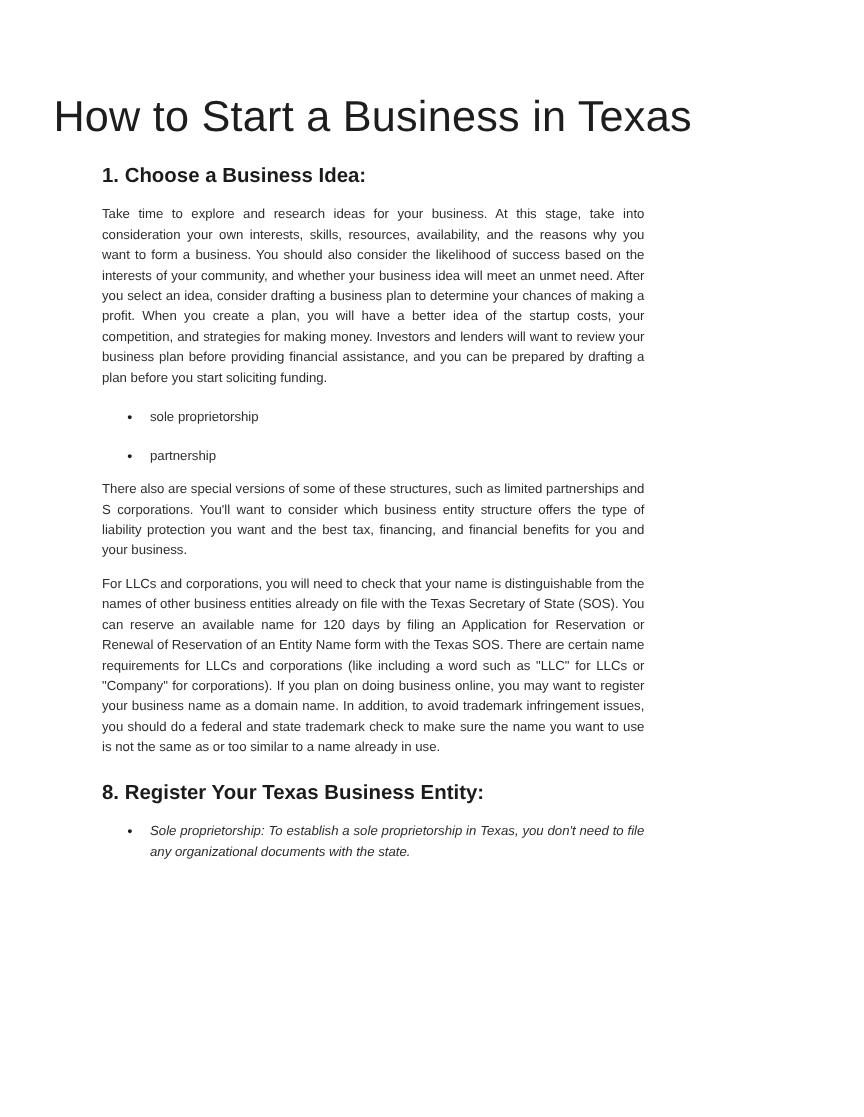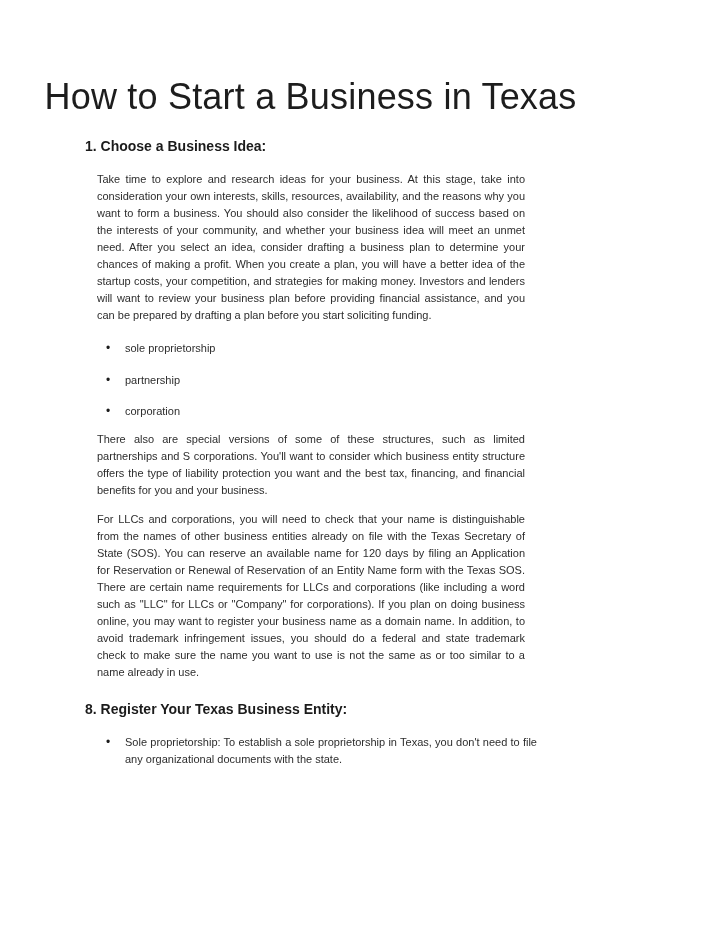--- a/index.html
+++ b/index.html
@@ -26,69 +26,68 @@
     color: #1d1d1d;
     letter-spacing: 0.2px;
   }
   .content {
     margin: 0 84px 0 85px;
     color: #2d2d2d;
     font-size: 11px;
     line-height: 17px;
   }
   .content h2 {
-    font-size: 14px;
+    font-size: 17px;
     line-height: 17px;
     font-weight: 700;
     color: #1b1b1b;
     margin: 0;
   }
   .content p {
-    margin: 12px;
+    margin: 0;
     text-align: justify;
   }
   ul.bullets {
     margin: 0;
     padding: 0;
     list-style: none;
   }
   ul.bullets li {
     position: relative;
     margin: 0 0 14.5px 40px;
   }
   ul.bullets li:last-child { margin-bottom: 0; }
   ul.bullets li::before {
     content: "\2022";
     position: absolute;
     left: -19px;
     top: 0;
     font-size: 12px;
     color: #1b1b1b;
   }
-  ul.bullets.justified li { text-align: justify; }
+  ul.bullets.justified li { text-align: justify; font-style: italic; }
   .mt-20 { margin-top: 20px !important; }
   .mt-16 { margin-top: 16px !important; }
   .mt-15 { margin-top: 15px !important; }
   .mt-11 { margin-top: 11px !important; }
 </style>
 </head>
 <body>
 
 <div class="doc">
   <h1 class="title">How to Start a Business in Texas</h1>
 
   <div class="content">
 
     <h2 class="mt-20">1. Choose a Business Idea:</h2>
     <p class="mt-16">Take time to explore and research ideas for your business. At this stage, take into consideration your own interests, skills, resources, availability, and the reasons why you want to form a business. You should also consider the likelihood of success based on the interests of your community, and whether your business idea will meet an unmet need. After you select an idea, consider drafting a business plan to determine your chances of making a profit. When you create a plan, you will have a better idea of the startup costs, your competition, and strategies for making money. Investors and lenders will want to review your business plan before providing financial assistance, and you can be prepared by drafting a plan before you start soliciting funding.</p>
 
     <ul class="bullets mt-16">
       <li>sole proprietorship</li>
       <li>partnership</li>
-      <li>corporation</li>
     </ul>
     <p class="mt-11">There also are special versions of some of these structures, such as limited partnerships and S corporations. You'll want to consider which business entity structure offers the type of liability protection you want and the best tax, financing, and financial benefits for you and your business.</p>
 
     <p class="mt-11">For LLCs and corporations, you will need to check that your name is distinguishable from the names of other business entities already on file with the Texas Secretary of State (SOS).  You can reserve an available name for 120 days by filing an Application for Reservation or Renewal of Reservation of an Entity Name form with the Texas SOS. There are certain name requirements for LLCs and corporations (like including a word such as "LLC" for LLCs or "Company" for corporations).  If you plan on doing business online, you may want to register your business name as a domain name. In addition, to avoid trademark infringement issues, you should do a federal and state trademark check to make sure the name you want to use is not the same as or too similar to a name already in use.</p>
 
     <h2 class="mt-20">8. Register Your Texas Business Entity:</h2>
     <ul class="bullets justified mt-16">
       <li>Sole proprietorship: To establish a sole proprietorship in Texas, you don't need to file any organizational documents with the state.</li>
     </ul>
 

